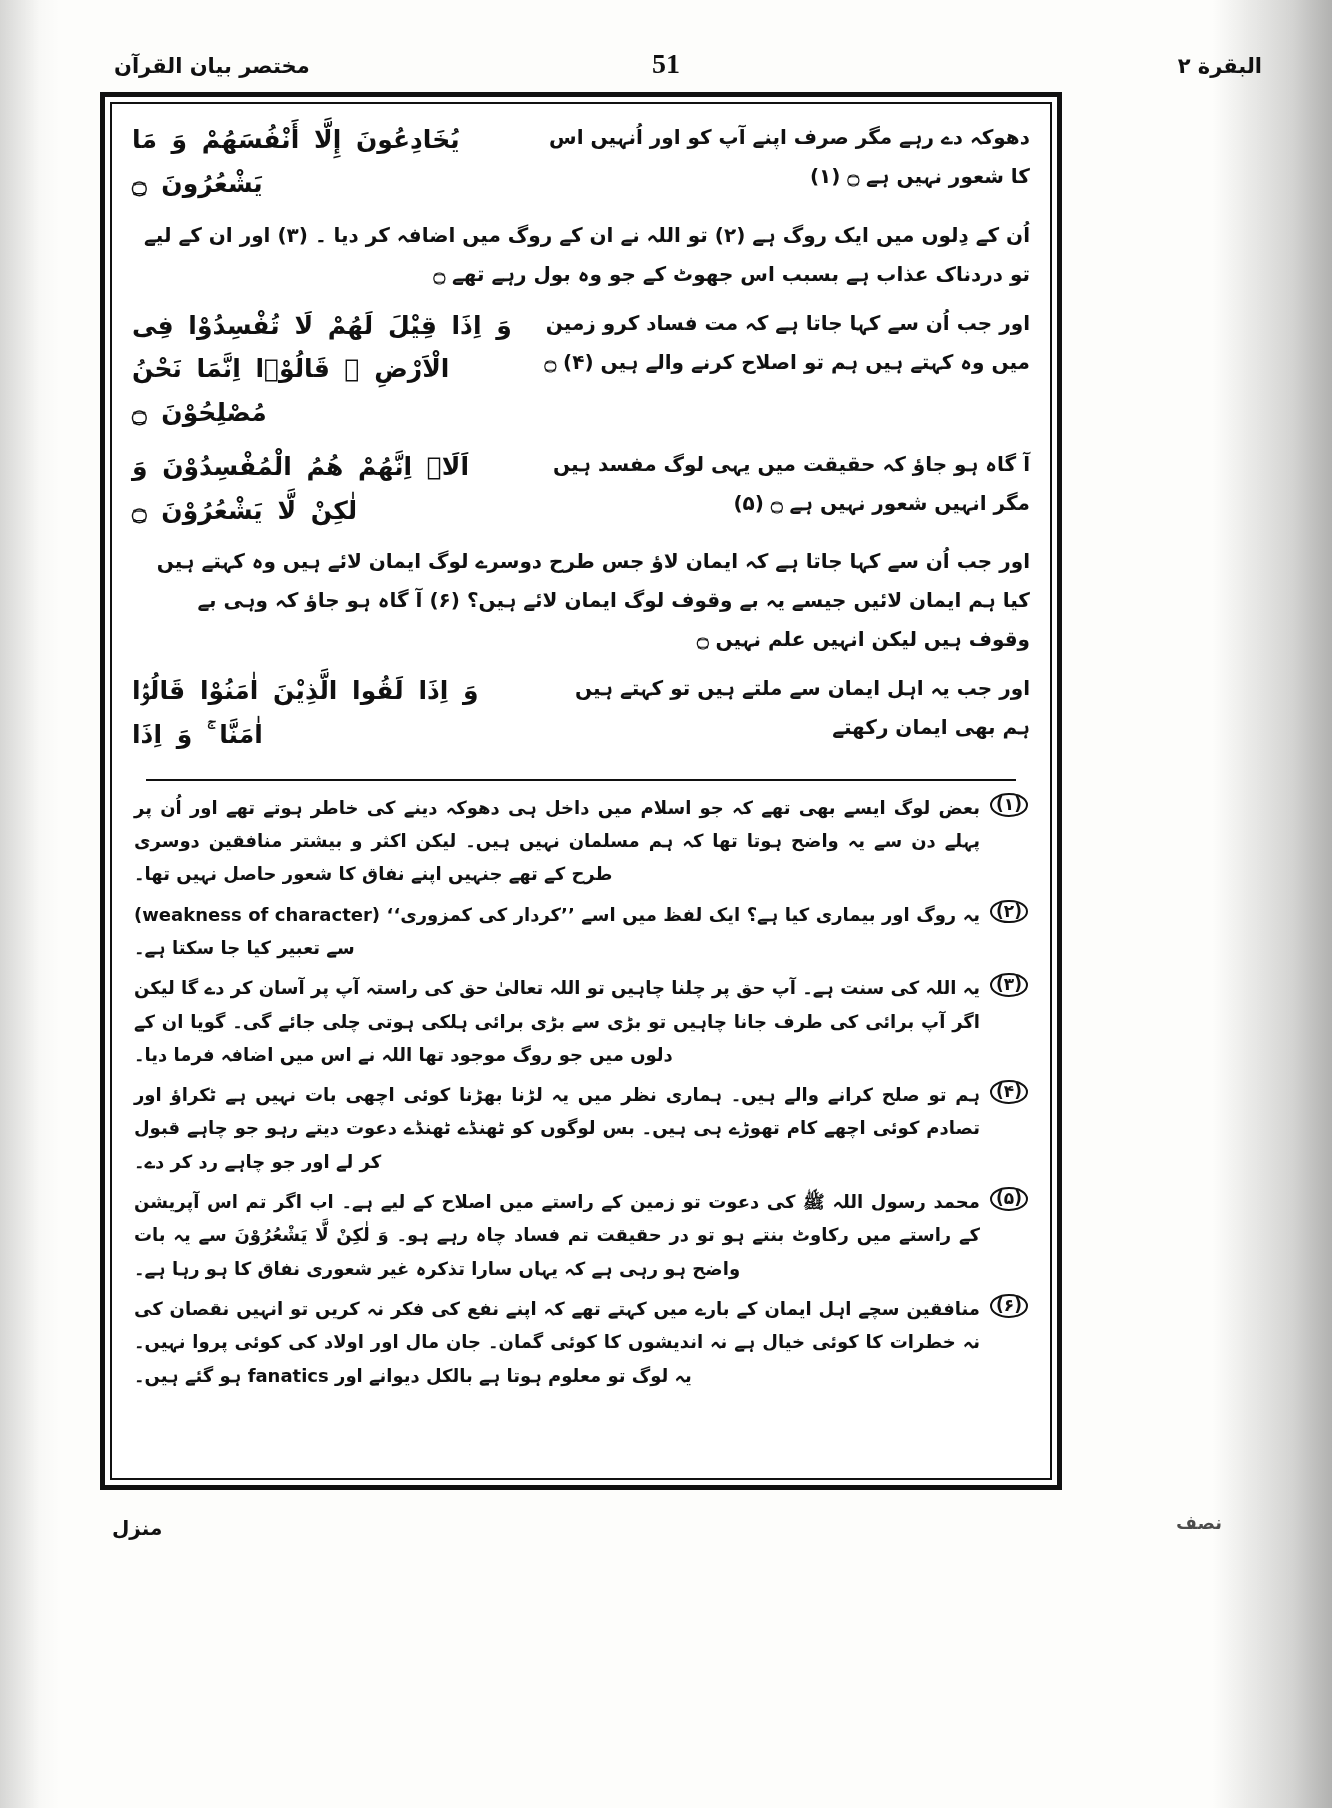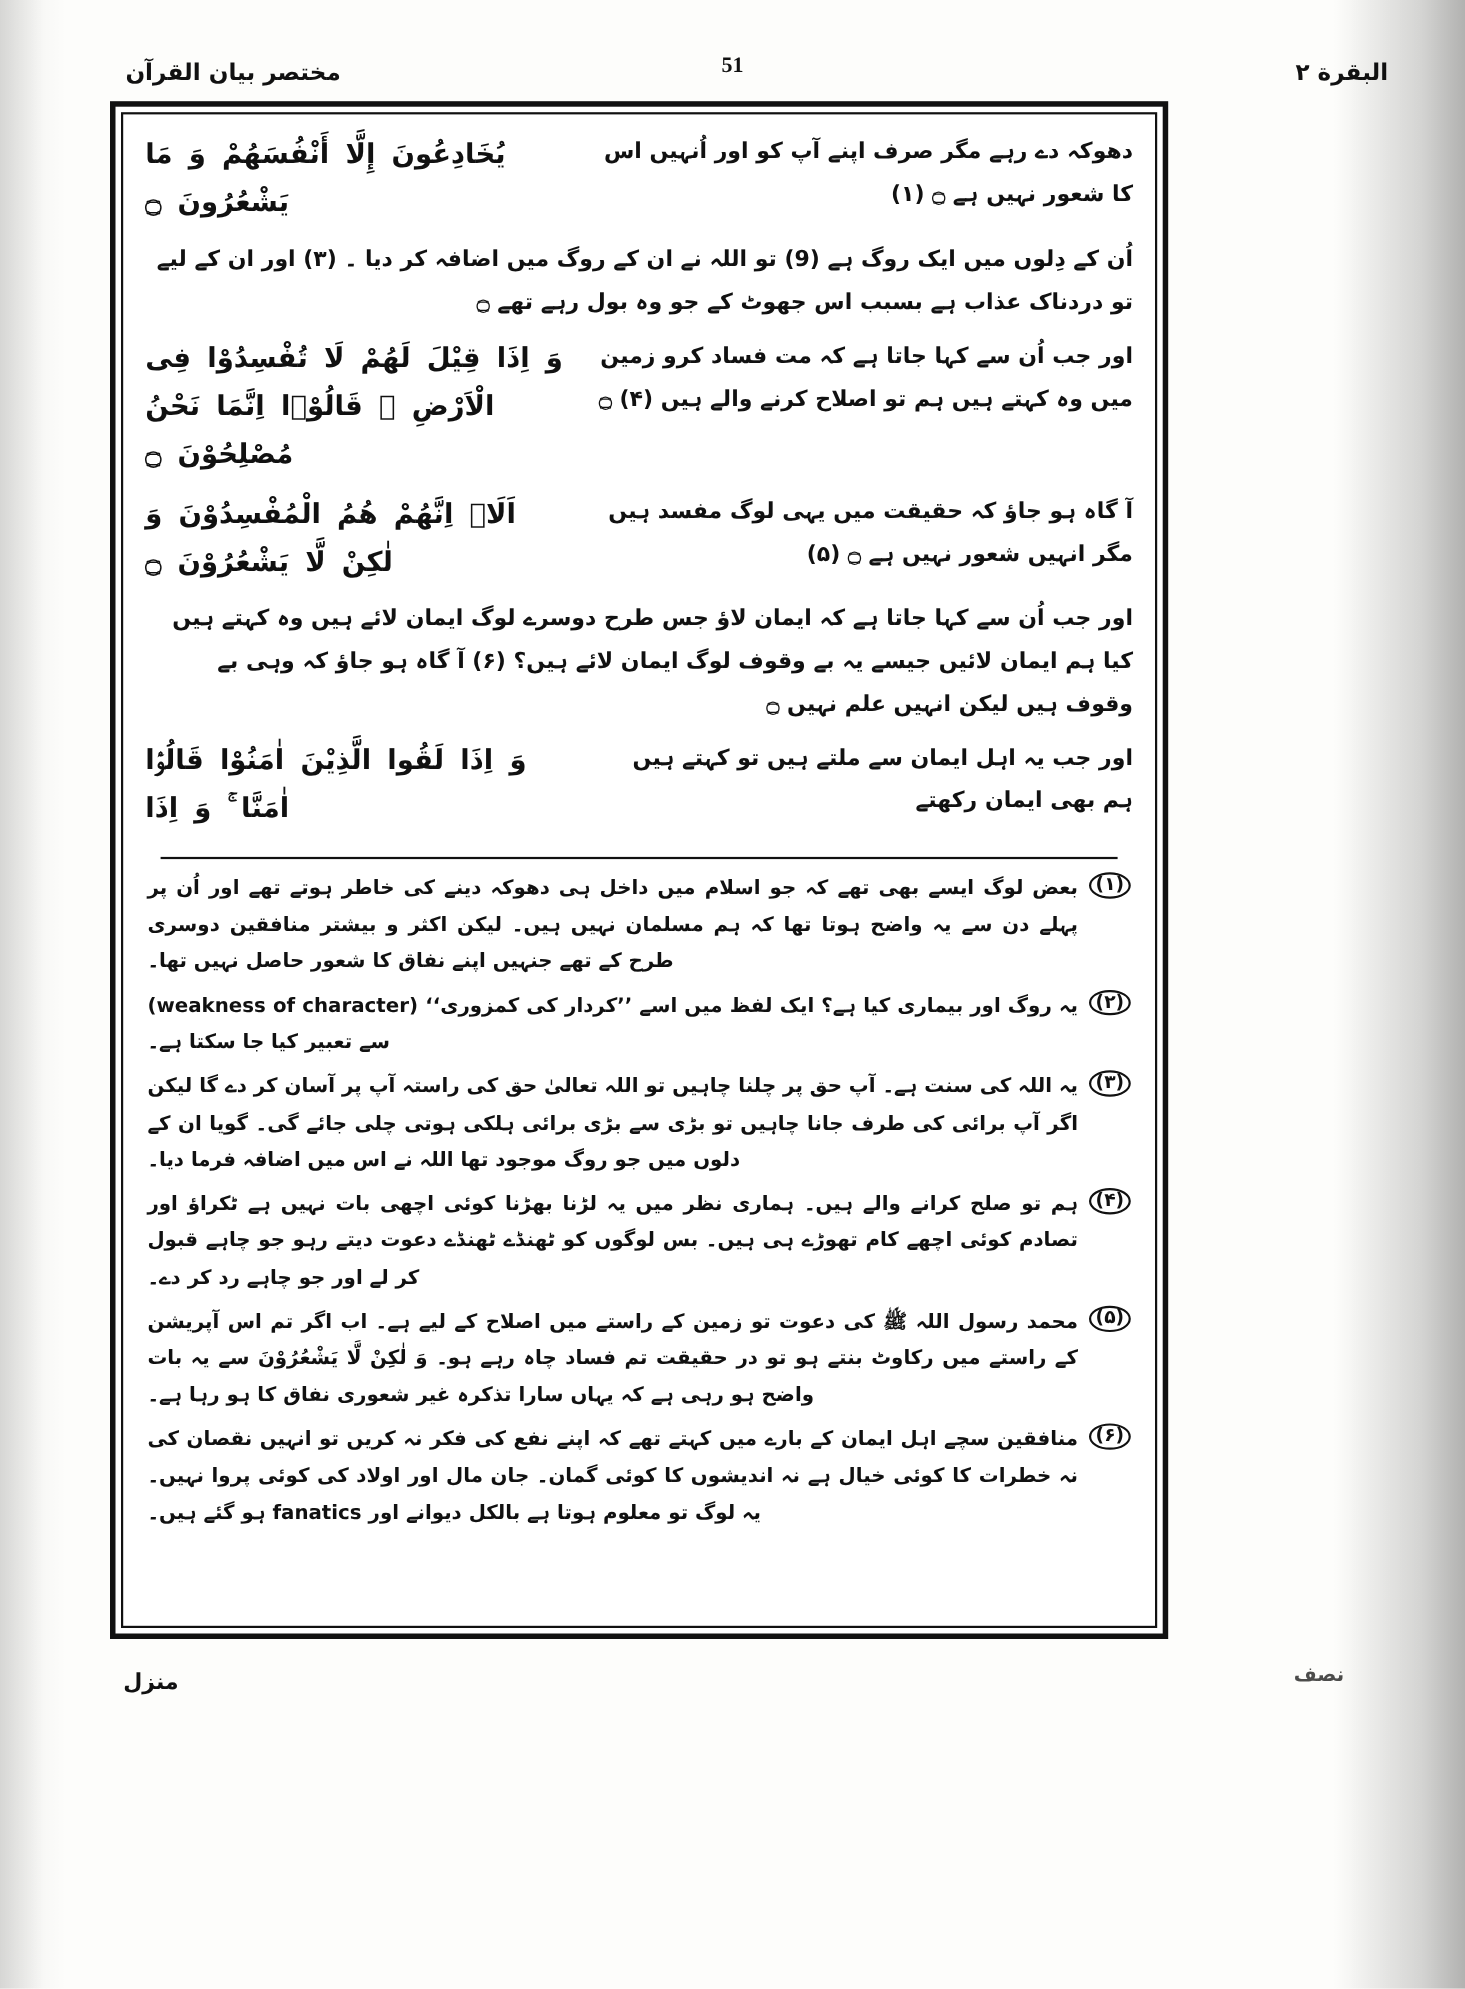--- a/index.html
+++ b/index.html
@@ -47,21 +47,21 @@
   .hdr-left {
     font-size: 21px;
     font-weight: 700;
     margin-left: 44px;
   }
   .page-number {
     position: absolute;
     left: 50%;
     top: 48px;
     transform: translateX(-50%);
-    font-size: 20px;
+    font-size: 28px;
     font-weight: 700;
     font-family: "Liberation Serif", serif;
   }
 
   
   .frame {
     position: absolute;
     top: 92px;
     left: 100px;
     width: 962px;
@@ -201,21 +201,21 @@
     <div class="frame-inner">
 
       <div class="verses">
 
         <div class="ayah-row">
           <div class="urdu">دھوکہ دے رہے مگر صرف اپنے آپ کو اور اُنہیں اس کا شعور نہیں ہے ۝ (۱)</div>
           <div class="arabic">يُخَادِعُونَ إِلَّا أَنْفُسَهُمْ وَ مَا يَشْعُرُونَ ۝</div>
         </div>
 
         <div class="ayah-row">
-          <div class="urdu">اُن کے دِلوں میں ایک روگ ہے (9) تو اللہ نے ان کے روگ میں اضافہ کر دیا ۔ (۳) اور ان کے لیے تو دردناک عذاب ہے بسبب اس جھوٹ کے جو وہ بول رہے تھے ۝</div>
+          <div class="urdu">اُن کے دِلوں میں ایک روگ ہے (۲) تو اللہ نے ان کے روگ میں اضافہ کر دیا ۔ (۳) اور ان کے لیے تو دردناک عذاب ہے بسبب اس جھوٹ کے جو وہ بول رہے تھے ۝</div>
         </div>
 
         <div class="ayah-row">
           <div class="urdu">اور جب اُن سے کہا جاتا ہے کہ مت فساد کرو زمین میں‌ وہ کہتے ہیں ہم تو اصلاح کرنے والے ہیں (۴) ۝</div>
           <div class="arabic">وَ اِذَا قِيْلَ لَهُمْ لَا تُفْسِدُوْا فِى الْاَرْضِ ۙ قَالُوْۤا اِنَّمَا نَحْنُ مُصْلِحُوْنَ ۝</div>
         </div>
 
         <div class="ayah-row">
           <div class="urdu">آ گاہ ہو جاؤ کہ حقیقت میں یہی لوگ مفسد ہیں‌ مگر انہیں شعور نہیں ہے ۝ (۵)</div>
           <div class="arabic">اَلَاۤ اِنَّهُمْ هُمُ الْمُفْسِدُوْنَ وَ لٰكِنْ لَّا يَشْعُرُوْنَ ۝</div>

